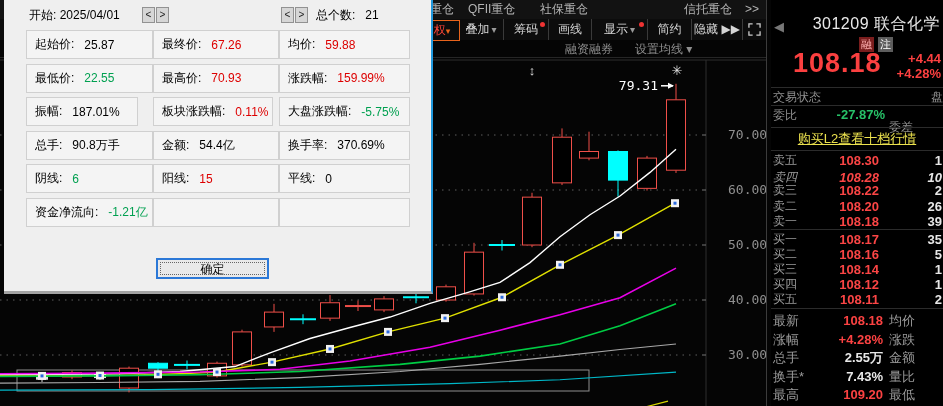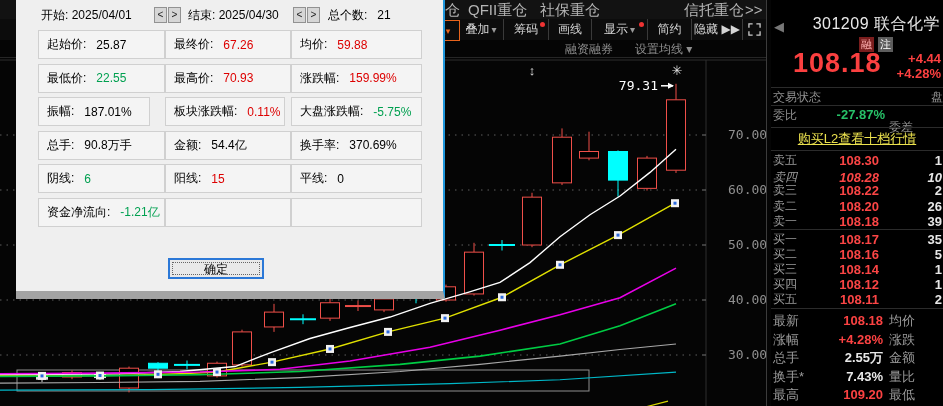--- a/index.html
+++ b/index.html
@@ -1,20 +1,20 @@
 <!DOCTYPE html>
 <html><head>
 <meta charset="utf-8">
 <style>
   html,body{margin:0;padding:0;background:#000;}
   .screen{position:relative;width:943px;height:406px;background:#050505;overflow:hidden;
           font-family:"Liberation Sans","DejaVu Sans",sans-serif;}
   
   .tabbar{position:absolute;left:0;top:0;width:766px;height:19px;background:#121212;z-index:3;}
-  .tab{position:absolute;top:0;height:33px;line-height:19px;color:#b4b4b4;font-size:15px;cursor:default;}
+  .tab{position:absolute;top:0;height:33px;line-height:19px;color:#b4b4b4;font-size:12px;cursor:default;}
   
   .toolbar{position:absolute;left:0;top:19px;width:766px;height:21px;background:#0c0c0c;z-index:3;}
   .tbtn{position:absolute;top:0;height:21px;line-height:21px;text-align:center;color:#d6d6d6;
         font-size:12px;border-right:1px solid #3a3a3a;}
   .tbtn .caret{color:#9a9a9a;font-size:10px;margin-left:2px;}
   .tbtn .dot{position:absolute;top:3px;right:3px;width:5px;height:5px;border-radius:50%;background:#e33;}
   .partialbtn{position:absolute;left:424px;top:20px;width:34px;height:19px;border:1px solid #e8641c;
         color:#ff4438;font-size:12px;line-height:19px;text-align:center;z-index:3;}
   .partialbtn .caret{color:#e8641c;font-size:9px;}
   .subbar{position:absolute;left:0;top:40px;width:766px;height:17px;z-index:3;border-bottom:1px solid #262626;}
@@ -44,30 +44,30 @@
   .obrow{position:absolute;left:0;width:172px;height:15px;line-height:15px;}
   .obrow .lb{position:absolute;left:2px;color:#9b9b9b;}
   .obrow .pr{position:absolute;left:38px;width:70px;text-align:right;color:#fb4545;font-weight:bold;font-size:13px;}
   .obrow .vl{position:absolute;right:1px;color:#e6e6e6;font-weight:bold;font-size:13px;}
   .strow{position:absolute;left:0;width:172px;height:18px;line-height:18px;font-size:13px;}
   .strow .lb{position:absolute;left:2px;color:#9b9b9b;}
   .strow .vv{position:absolute;left:28px;width:84px;text-align:right;font-weight:bold;}
   .strow .lb2{position:absolute;left:118px;color:#9b9b9b;}
   .v-red{color:#fb4242;} .v-white{color:#e8e8e8;}
   
-  .dialog{position:absolute;left:16px;top:0;width:427px;height:291px;background:#efefef;z-index:10;
-          border-right:2px solid #1f97dc;border-bottom:8px solid #a3a3a3;font-size:12px;color:#000;}
+  .dialog{position:absolute;left:4px;top:0;width:427px;height:291px;background:#efefef;z-index:10;
+          border-right:2px solid #1f97dc;border-bottom:3px solid #a3a3a3;font-size:12px;color:#000;}
   .dhead{position:absolute;top:7px;height:17px;line-height:17px;color:#000;}
   .spin{position:absolute;top:7px;width:13px;height:16px;background:#d6d6d6;border:1px solid #929292;
         font-size:10px;line-height:14px;text-align:center;color:#222;box-sizing:border-box;}
   .dcell{position:absolute;background:#f4f4f4;border:1px solid #d0d0d0;box-sizing:border-box;
          display:flex;align-items:center;padding-left:8px;}
   .dcell .dv{margin-left:10px;}
   .c-red{color:#dd0000;} .c-green{color:#00a050;} .c-black{color:#000;}
-  .okbtn{position:absolute;left:152px;top:258px;width:96px;height:21px;background:#e9e9e9;
+  .okbtn{position:absolute;left:152px;top:258px;width:113px;height:21px;background:#e9e9e9;
          border:2px solid #2b78d7;outline:1px dotted #666;outline-offset:-5px;
          font-size:12px;color:#000;text-align:center;line-height:17px;box-sizing:border-box;cursor:pointer;}
 </style>
 </head>
 <body>
 
 <div class="screen">
 
   <div class="tabbar">
       <span class="tab" style="left: 430px;">重仓</span>
@@ -327,23 +327,20 @@
         </div>
       </div>
   </div>
 
   <div class="dialog">
     <span class="dhead" style="left:25px">
       <span>开始:</span> <span>2025/04/01</span>
     </span>
     <span class="spin" style="left:138px">&lt;</span>
     <span class="spin" style="left:152px">&gt;</span>
-    <span class="dhead" style="left:172px">
-      <span>结束:</span> <span>2025/04/30</span>
-    </span>
     <span class="spin" style="left:277px">&lt;</span>
     <span class="spin" style="left:291px">&gt;</span>
     <span class="dhead" style="left:312px">
       <span>总个数:</span>&nbsp;&nbsp;&nbsp;<span>21</span>
     </span>
     <div id="dgrid">
         <div class="dcell" style="left: 22px; top: 30px; width: 127px; height: 29px;">
           <span class="dl">起始价:</span>
           <span class="dv c-black">25.87</span>
         </div>

